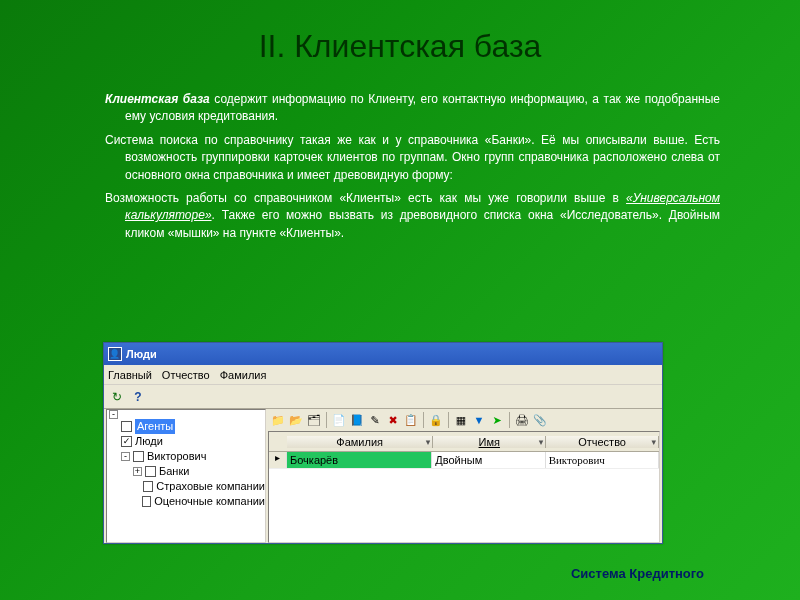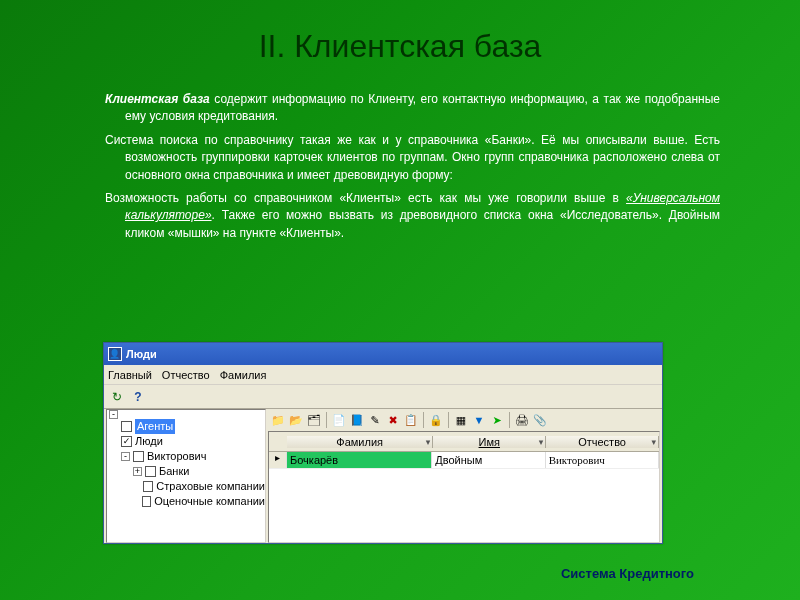--- a/index.html
+++ b/index.html
@@ -151,21 +151,21 @@
     display: flex; height: 17px;
     border-bottom: 1px solid #eee;
   }
   .gc0 { width: 18px; border-right: 1px solid #ddd; background:#ece9d8; text-align:center; font-size:10px;}
   .gc { border-right: 1px solid #ddd; padding: 0 3px; display:flex; align-items:center; font-size:11px;}
   .gc1 { flex: 1.3; background: #22c55e; }
   .gc2 { flex: 1; }
   .gc3 { flex: 1; font-family: Liberation Serif, serif; }
   .footer {
     position: absolute;
-    right: 106px; bottom: 18px;
+    right: 96px; bottom: 18px;
     color: #001a66;
     font-size: 13px; font-weight: bold;
     line-height: 1.2;
   }
 </style>
 </head>
 <body>
 
 <h1 class="title">II. Клиентская база</h1>
 

